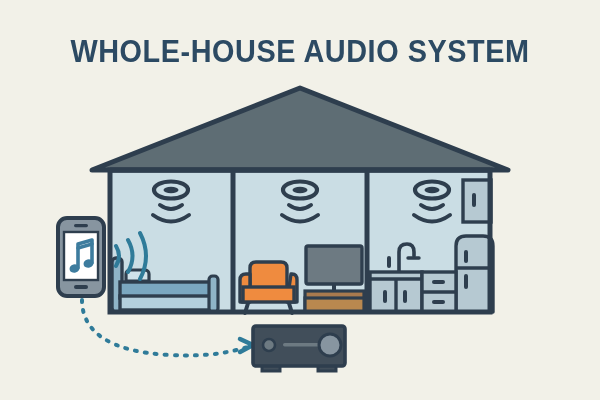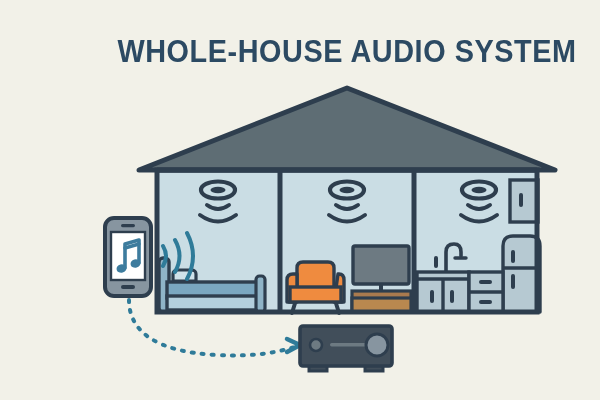--- a/index.html
+++ b/index.html
@@ -3,21 +3,21 @@
 <meta charset="utf-8">
 <style>
   html,body{margin:0;padding:0;}
   body{
     width:600px;height:400px;
     background:#f2f1e8;
     font-family:"Liberation Sans", sans-serif;
     overflow:hidden;
     position:relative;
   }
-  #stage{position:absolute;inset:0;width:528px;height:400px;margin-left:47px;}
+  #stage{position:absolute;inset:0;width:528px;height:400px;}
   #title{
     position:absolute;top:34px;left:0;width:600px;
     text-align:center;
     font-size:31px;
     font-weight:bold;
     letter-spacing:0.6px;
     color:#2c4a63;
     font-family:"Liberation Sans", sans-serif;
     transform:scaleX(0.93);
     transform-origin:center;

